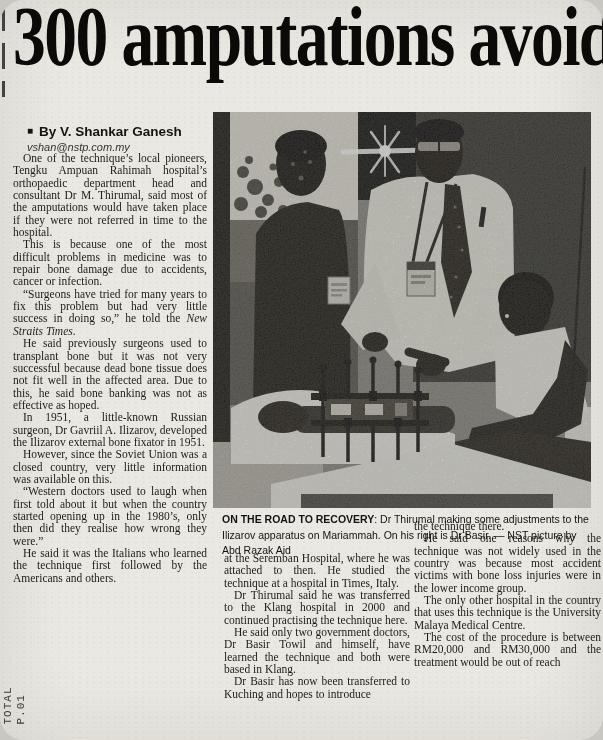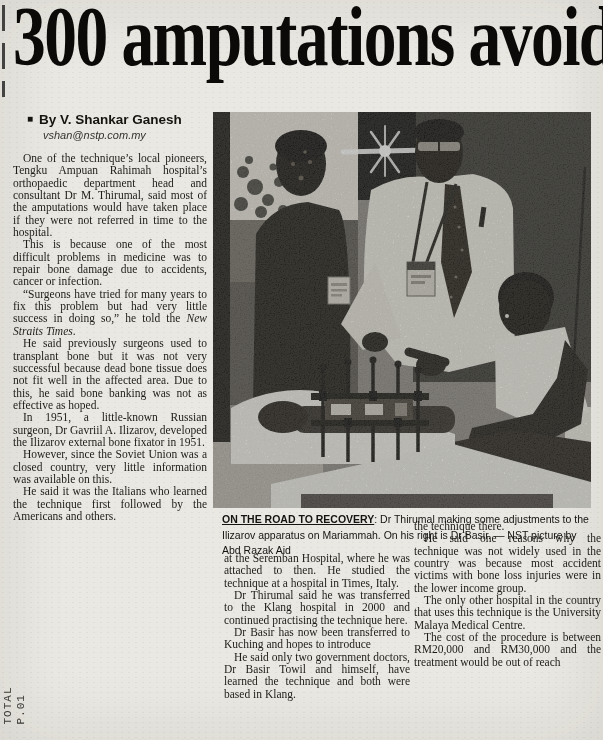--- a/index.html
+++ b/index.html
@@ -3,40 +3,41 @@
 <meta charset="utf-8">
 <style>
   html,body{margin:0;padding:0;background:#c9c7c2;}
   .page{
     position:relative;width:603px;height:740px;overflow:hidden;
     background:#eae8e2;
     background-image:radial-gradient(rgba(40,38,30,0.05) 1px, transparent 1px);
     background-size:7px 5px;
     box-shadow:inset 0 0 70px rgba(30,28,20,0.10);
     font-family:"Liberation Serif", serif;
+    border-radius:24px;
   }
   .headline{
     position:absolute;left:13px;top:-7px;margin:0;white-space:nowrap;
     font:bold 84px/1.05 "Liberation Serif", serif;letter-spacing:-2px;
     transform:scaleX(0.78);transform-origin:0 0;color:#0b0a08;
   }
-  .byline{position:absolute;left:27px;top:112px;font:bold 13.5px "Liberation Sans", sans-serif;color:#15140f;}
+  .byline{position:absolute;left:27px;top:124px;font:bold 13.5px "Liberation Sans", sans-serif;color:#15140f;}
   .byline .bullet{font-size:10px;margin-right:6px;vertical-align:2px;}
-  .byline .email{margin-left:16px;margin-top:2px;font:italic 11px "Liberation Sans", sans-serif;color:#35332e;font-weight:normal;}
+  .byline .email{margin-top:2px;font:italic 11px "Liberation Sans", sans-serif;color:#35332e;font-weight:normal;}
   .col{position:absolute;}
   .col-left{left:13px;top:152px;width:194px;}
   .col-mid{left:224px;top:552px;width:186px;}
   .col-right{left:414px;top:520px;width:187px;}
   .col p{margin:0;font:11.5px/12.35px "Liberation Serif", serif;text-align:justify;color:#1e1c18;}
   .col p.ind{text-indent:10px;}
   .photo{position:absolute;left:213px;top:112px;width:378px;height:396px;}
   .photo svg{display:block;}
   .caption{position:absolute;left:222px;top:512px;width:372px;margin:0;
     font:10.5px/15.5px "Liberation Sans", sans-serif;color:#141311;}
-  .caption b{font-weight:bold;text-decoration:underline;}
+  .caption b{font-weight:bold;}
   .fax{
     position:absolute;left:-27px;top:683px;width:70px;height:13px;
     transform:rotate(-90deg);
     font:11px/13px "Liberation Mono", monospace;color:#3b3a36;letter-spacing:1px;
   }
   .edge-marks{
     position:absolute;left:2px;top:5px;width:3px;height:92px;opacity:.8;
     background:repeating-linear-gradient(180deg,#1c1c1c 0 26px,transparent 26px 38px);
   }
 </style>
@@ -54,20 +55,21 @@
     <div class="email">vshan@nstp.com.my</div>
   </div>
 
   <div class="col col-left">
     <p class="ind">One of the technique’s local pioneers, Tengku Ampuan Rahimah hospital’s orthopaedic department head and consultant Dr M. Thirumal, said most of the amputations would have taken place if they were not referred in time to the hospital.</p>
     <p class="ind">This is because one of the most difficult problems in medicine was to repair bone damage due to accidents, cancer or infection.</p>
     <p class="ind"><span>“Surgeons have tried for many years to fix this problem but had very little success in doing so,” he told the </span><i>New Straits Times</i><span>.</span></p>
     <p class="ind">He said previously surgeons used to transplant bone but it was not very successful because dead bone tissue does not fit well in the affected area. Due to this, he said bone banking was not as effective as hoped.</p>
     <p class="ind">In 1951, a little-known Russian surgeon, Dr Gavriil A. Ilizarov, developed the Ilizarov external bone fixator in 1951.</p>
     <p class="ind">However, since the Soviet Union was a closed country, very little information was available on this.</p>
+    <p class="ind">“Western doctors used to laugh when first told about it but when the country started opening up in the 1980’s, only then did they realise how wrong they were.”</p>
     <p class="ind">He said it was the Italians who learned the technique first followed by the Americans and others.</p>
   </div>
 
   <div class="photo">
     <svg width="378" height="396" viewBox="0 0 378 396" xmlns="http://www.w3.org/2000/svg">
       <defs>
         <filter id="grainDark">
             <feTurbulence type="fractalNoise" baseFrequency="0.55" numOctaves="2" stitchTiles="stitch"></feTurbulence>
             <feColorMatrix type="matrix" values="0 0 0 0 0  0 0 0 0 0  0 0 0 0 0  0.9 0.9 0.9 0 -0.1"></feColorMatrix>
           </filter>
@@ -205,22 +207,22 @@
       <rect x="0" y="0" width="378" height="396" filter="url(#grainDark)" opacity="0.28"></rect>
       <rect x="0" y="0" width="378" height="396" filter="url(#grainLight)" opacity="0.16"></rect>
     </svg>
   </div>
 
   <p class="caption"><b>ON THE ROAD TO RECOVERY</b><span>: Dr Thirumal making some adjustments to the Ilizarov apparatus on Mariammah. On his right is Dr Basir. — NST picture by Abd Razak Aid</span></p>
 
   <div class="col col-mid">
     <p>at the Seremban Hospital, where he was attached to then. He studied the technique at a hospital in Times, Italy.</p>
     <p class="ind">Dr Thirumal said he was transferred to the Klang hospital in 2000 and continued practising the technique here.</p>
+    <p class="ind">He said only two government doctors, Dr Basir Towil and himself, have learned the technique and both were based in Klang.</p>
     <p class="ind">Dr Basir has now been transferred to Kuching and hopes to introduce</p>
-    <p class="ind">He said only two government doctors, Dr Basir Towil and himself, have learned the technique and both were based in Klang.</p>
   </div>
 
   <div class="col col-right">
     <p>the technique there.</p>
     <p class="ind">He said one reasons why the technique was not widely used in the country was because most accident victims with bone loss injuries were in the lower income group.</p>
     <p class="ind">The only other hospital in the country that uses this technique is the University Malaya Medical Centre.</p>
     <p class="ind">The cost of the procedure is between RM20,000 and RM30,000 and the treatment would be out of reach</p>
   </div>
 
   <div class="fax">TOTAL P.01</div>

